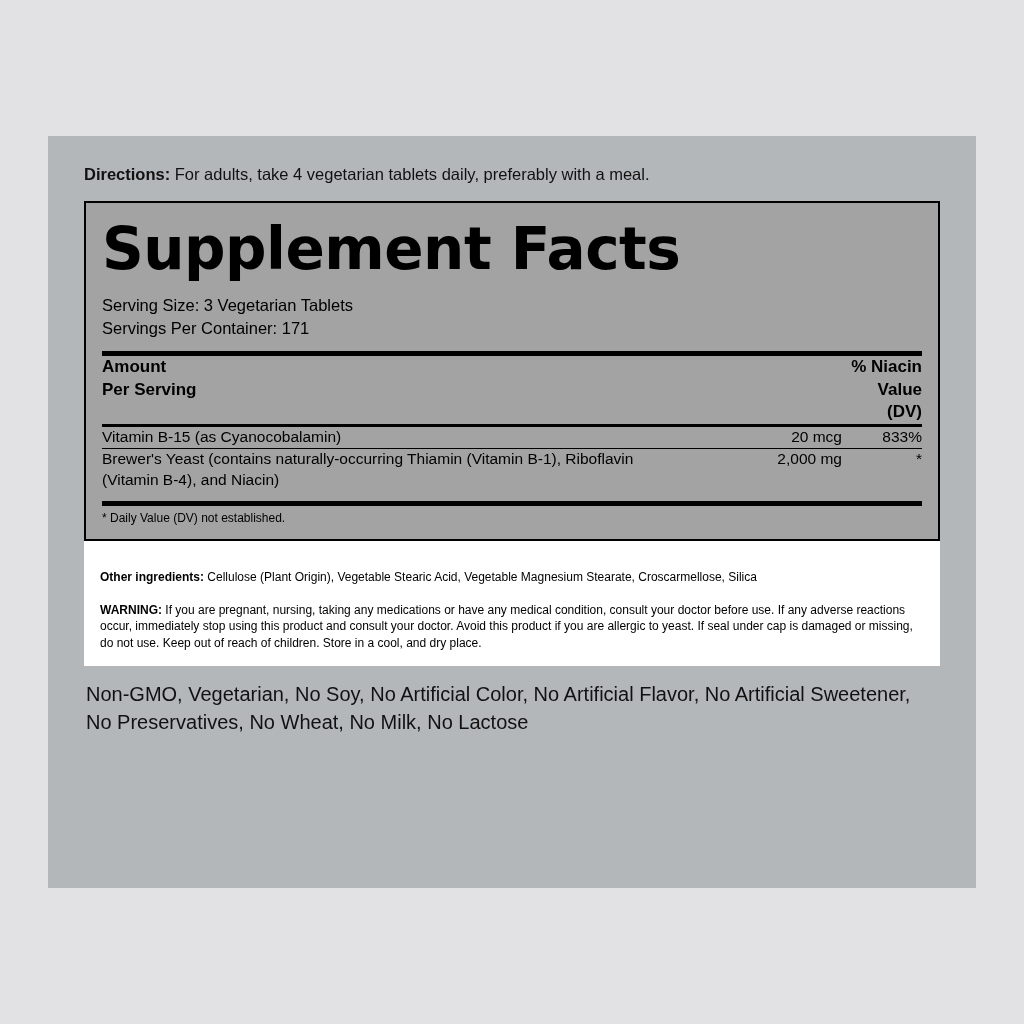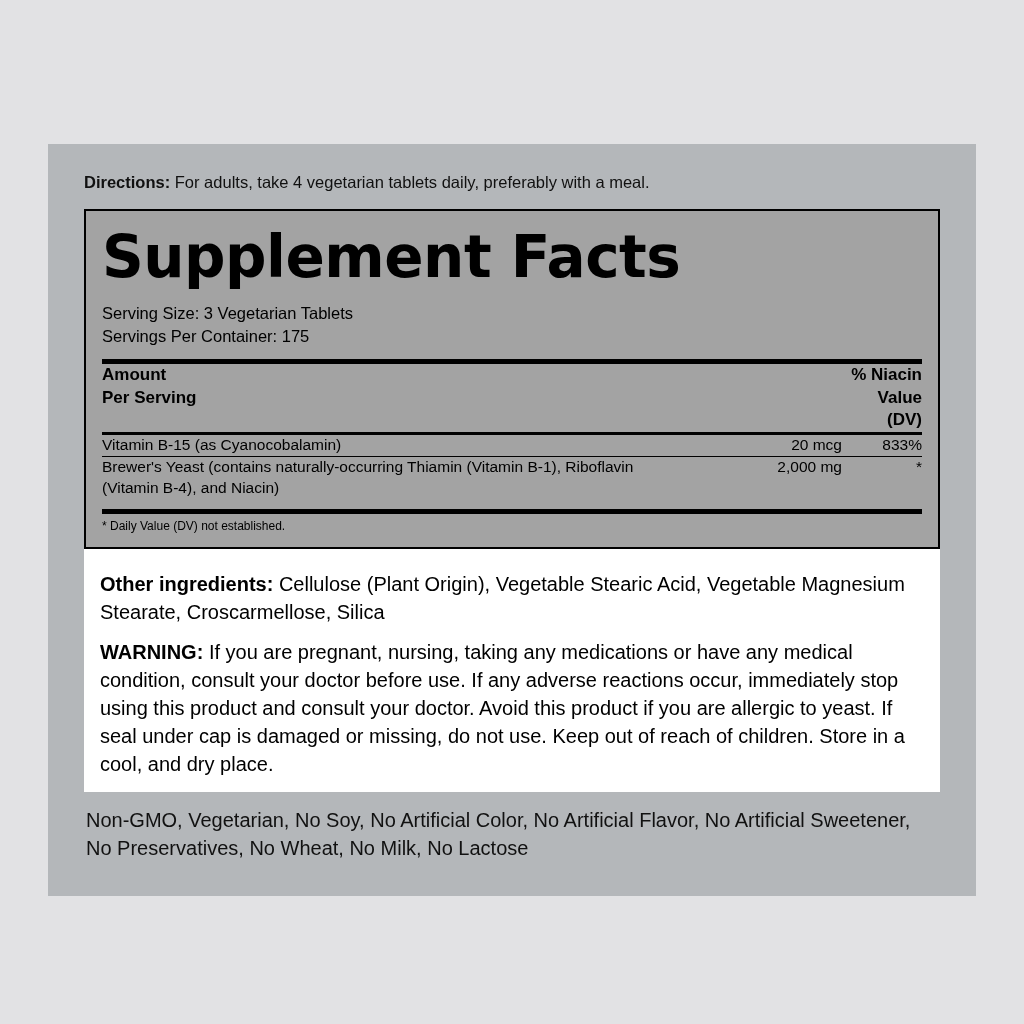--- a/index.html
+++ b/index.html
@@ -17,21 +17,21 @@
   .page {
     position: relative;
     width: 1024px;
     height: 1024px;
   }
 
   
   .panel {
     position: absolute;
     left: 48px;
-    top: 144px;
+    top: 136px;
     width: 928px;
     height: 752px;
     background: #b4b7ba;
   }
 
   .panel-inner {
     padding: 28px 36px 0 36px;
   }
 
   .directions {
@@ -136,22 +136,22 @@
     color: #000;
     padding: 5px 0 2px 0;
     line-height: 1.3;
   }
 
   .card-text {
     padding: 12px 16px 14px 16px;
     background: #fff;
   }
   .card-text p {
-    margin: 9px 0 12px 0;
-    font-size: 20px;
+    margin: 16px 0 12px 0;
+    font-size: 12px;
     line-height: 1.4;
     color: #000;
   }
   .card-text p:last-child {
     margin-bottom: 0;
   }
   .card-text b {
     font-weight: bold;
   }
 
@@ -172,21 +172,21 @@
       <p class="directions">
         <b>Directions:</b><span> For adults, take 4 vegetarian tablets daily, preferably with a meal.</span>
       </p>
 
       <div class="facts-card">
         <div class="facts-box">
 
           <div class="facts-title">Supplement Facts</div>
 
           <div class="serving-line">Serving Size: 3 Vegetarian Tablets</div>
-          <div class="serving-line">Servings Per Container: 175</div>
+          <div class="serving-line">Servings Per Container: 171</div>
 
           <div class="rule-thick"></div>
 
           <table class="facts">
             <tbody>
                 <tr class="hdr-row">
               <td class="hdr-left">
                 <div>Amount</div>
                 <div>Per Serving</div>
               </td>

